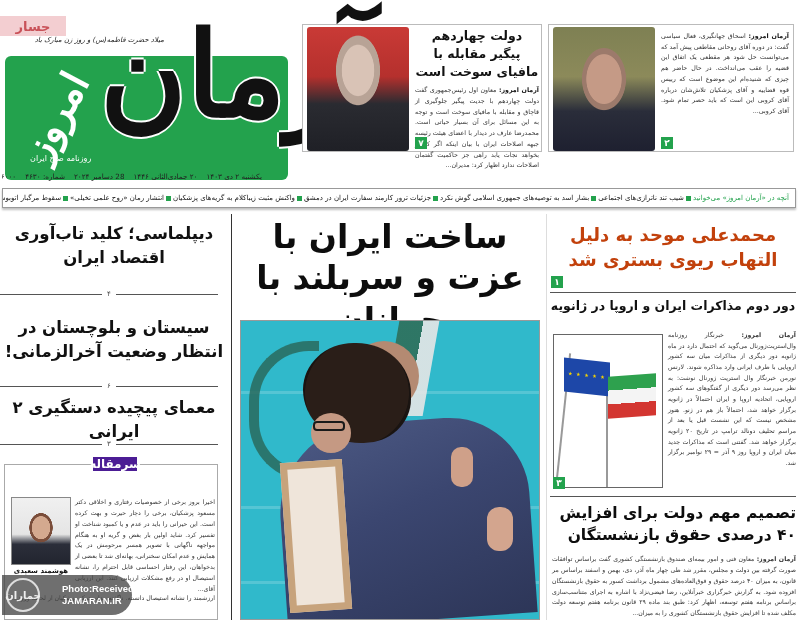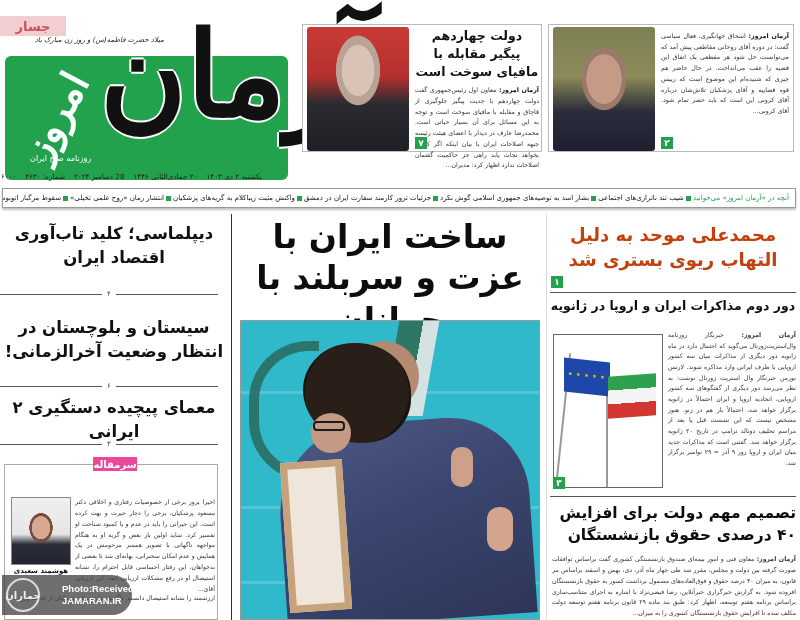--- a/index.html
+++ b/index.html
@@ -38,21 +38,21 @@
 
   
   .ticker { position: absolute; left: 2px; top: 188px; width: 794px; height: 20px; border: 1px solid #999; box-shadow: 0 2px 2px rgba(0,0,0,.25); background: #fff; font-size: 7px; direction: rtl; text-align: right; padding: 5px 6px; white-space: nowrap; overflow: hidden; }
   .ticker-lead { color: #23a24d; }
   .left-col-rule { position: absolute; left: 231px; top: 214px; width: 1px; height: 406px; background: #333; }
   .lhead { position: absolute; width: 220px; left: 4px; font-size: 16.5px; font-weight: bold; text-align: center; line-height: 1.45; direction: rtl; color: #111; }
   .lsep { position: absolute; left: 0; width: 218px; height: 1px; background: #555; }
   .lsep-num { position: absolute; left: 102px; width: 14px; background: #fff; font-size: 7px; text-align: center; line-height: 8px; color: #444; }
 
   .editorial { position: absolute; left: 4px; top: 464px; width: 214px; height: 156px; border: 1px solid #aaa; }
-  .ed-label { position: absolute; left: 88px; top: -8px; width: 44px; height: 14px; background: #ec4899; color: #fff; font-size: 10px; font-weight: bold; display: flex; align-items: center; justify-content: center; }
+  .ed-label { position: absolute; left: 88px; top: -8px; width: 44px; height: 14px; background: #4c1d95; color: #fff; font-size: 12px; font-weight: bold; display: flex; align-items: center; justify-content: center; }
   .ed-title { position: absolute; left: 4px; top: 10px; width: 206px; font-size: 11.5px; font-weight: bold; text-align: center; direction: rtl; }
   .ed-body { position: absolute; left: 70px; top: 32px; width: 140px; font-size: 6.2px; line-height: 1.75; color: #333; text-align: justify; direction: rtl; }
   .ed-body2 { position: absolute; left: 4px; top: 128px; width: 206px; font-size: 6.2px; line-height: 1.75; color: #333; text-align: justify; direction: rtl; }
   .ed-photo { position: absolute; left: 6px; top: 32px; width: 60px; height: 68px; border: 1px solid #888; background: radial-gradient(ellipse at 50% 45%, #d4a98f 0 22%, #7a4d3a 23% 28%, transparent 29%), linear-gradient(180deg, #f0f0f0 0%, #e5e5e5 55%, #2b2e3a 70%, #22252f 100%); }
   .ed-author { position: absolute; left: 6px; top: 102px; width: 60px; font-size: 7px; font-weight: bold; text-align: center; direction: rtl; }
 
   .watermark { position: absolute; left: 2px; top: 575px; width: 130px; height: 40px; background: rgba(70,70,70,.78); color: #fff; display: flex; align-items: center; direction: ltr; border-radius: 0 20px 20px 0; }
   .wm-logo { width: 34px; height: 34px; border: 2px solid #ddd; border-radius: 50%; margin-left: 4px; display: flex; align-items: center; justify-content: center; font-size: 10px; font-weight: bold; color: #eee; }
   .wm-text { margin-left: 22px; font-size: 9.5px; font-weight: bold; line-height: 1.25; font-family: "Liberation Sans", sans-serif; }
 

